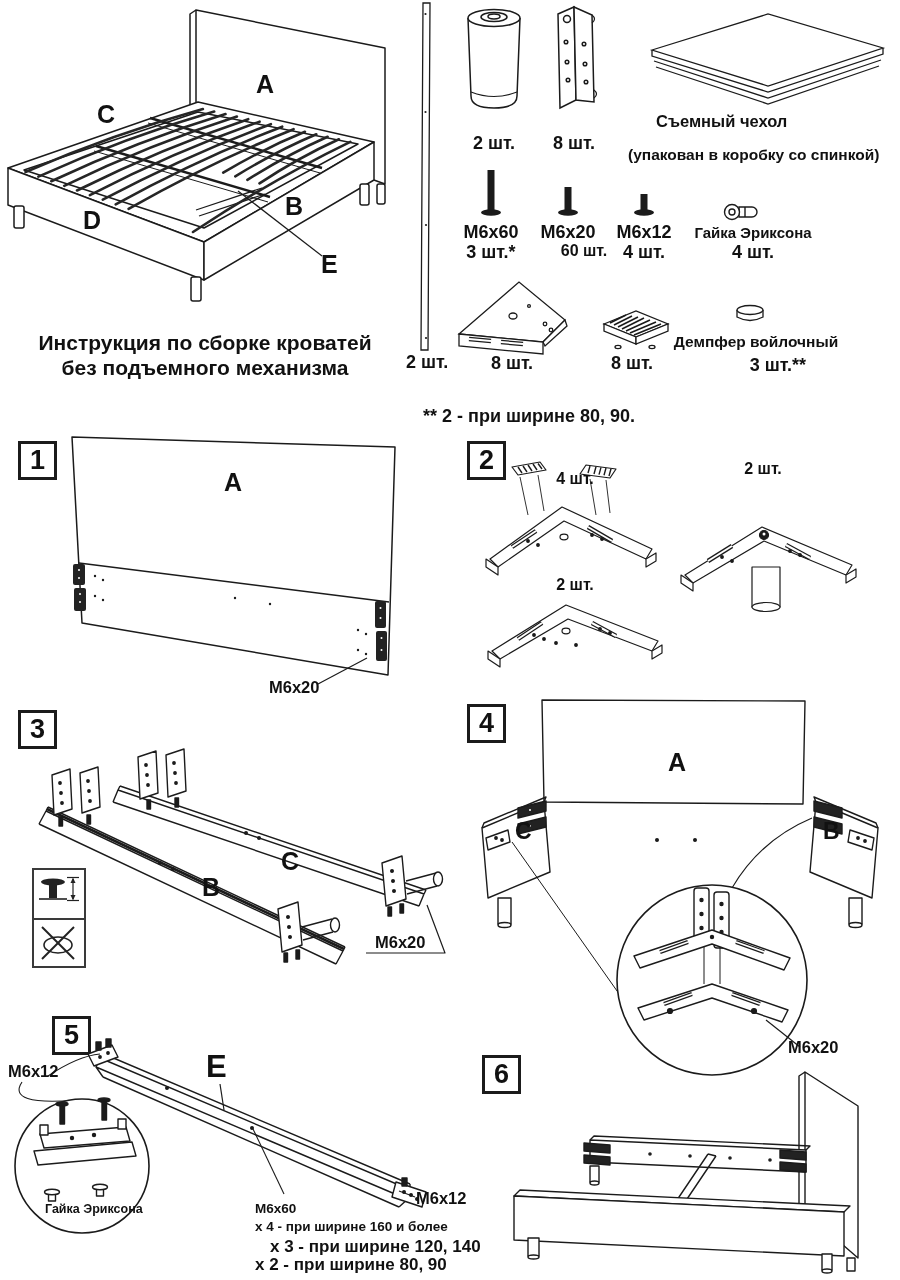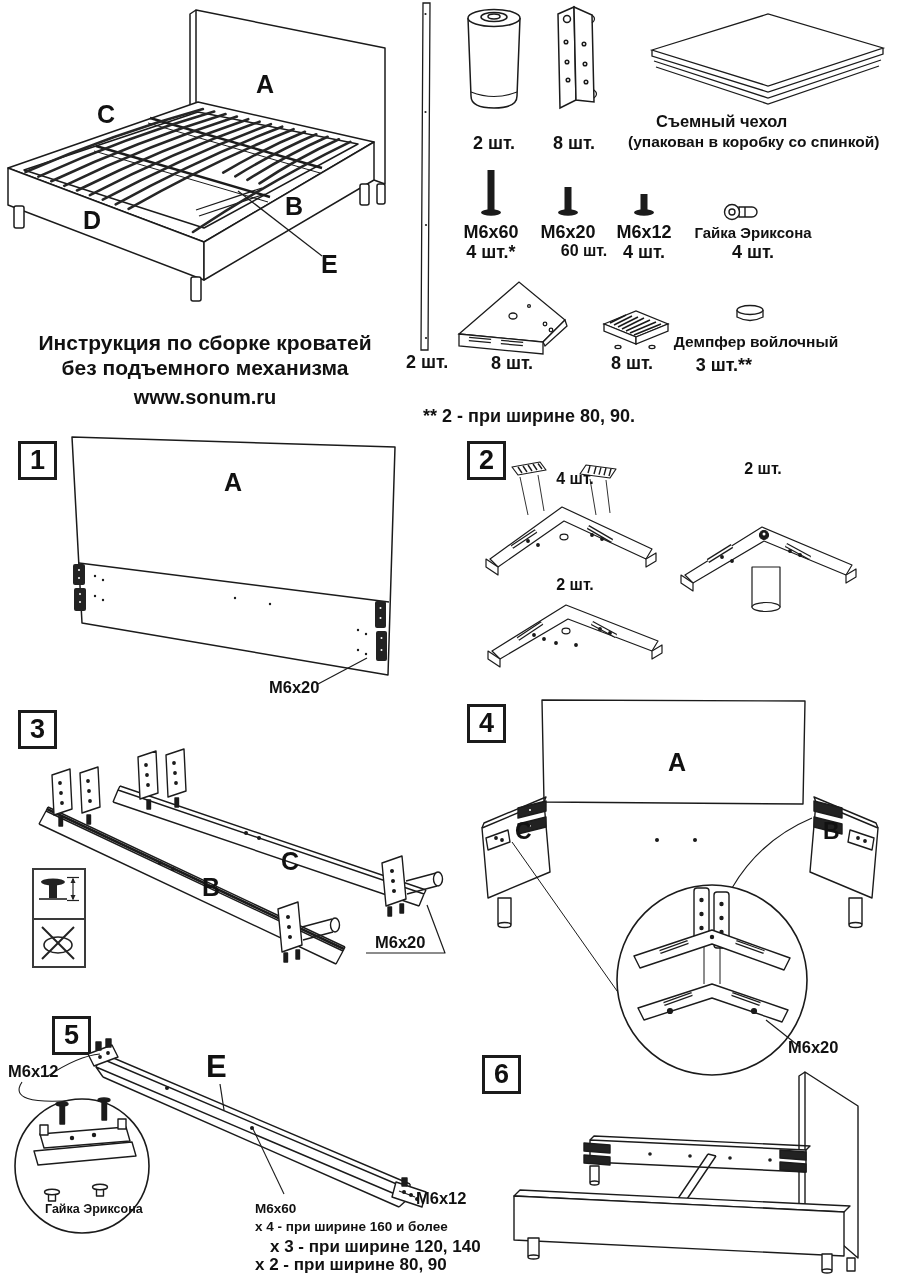--- a/index.html
+++ b/index.html
@@ -59,21 +59,20 @@
     <line x1="322" y1="256" x2="238" y2="191" stroke="#1b1b1b" stroke-width="1.2"></line>
   </svg>
   <span class="lbl" style="left:256px;top:71px;font-size:25px">A</span>
   <span class="lbl" style="left:97px;top:101px;font-size:25px">C</span>
   <span class="lbl" style="left:285px;top:193px;font-size:25px">B</span>
   <span class="lbl" style="left:83px;top:207px;font-size:25px">D</span>
   <span class="lbl" style="left:321px;top:251px;font-size:25px">E</span>
 
   <span class="lbl c" style="left:15px;top:332px;width:380px;font-size:21px">Инструкция по сборке кроватей</span>
   <span class="lbl c" style="left:15px;top:357px;width:380px;font-size:21px">без подъемного механизма</span>
-  <span class="lbl c" style="left:15px;top:387px;width:380px;font-size:20px">www.sonum.ru</span>
 
   <svg style="left:414px;top:0" width="30" height="360" viewBox="0 0 30 360">
     <g stroke="#1b1b1b" stroke-width="1.3" fill="#fff">
       <polygon points="9,3 16,3 14,350 7,350"></polygon>
       <circle cx="11.5" cy="14" r="1.1" fill="#1b1b1b" stroke="none"></circle>
       <circle cx="11.5" cy="112" r="1.1" fill="#1b1b1b" stroke="none"></circle>
       <circle cx="12" cy="225" r="1.1" fill="#1b1b1b" stroke="none"></circle>
       <circle cx="12" cy="338" r="1.1" fill="#1b1b1b" stroke="none"></circle>
     </g>
   </svg>
@@ -109,21 +108,21 @@
 
   <svg style="left:640px;top:8px" width="255" height="105" viewBox="0 0 255 105">
     <g stroke="#1b1b1b" stroke-width="1.3" fill="#fff">
       <polygon points="12,42 128,6 243,40 128,78"></polygon>
       <path d="M12,42 L12,48 L128,84 L243,46 L243,40" fill="none"></path>
       <path d="M14,53 L128,90 L241,52" fill="none"></path>
       <path d="M16,59 L128,96 L239,58" fill="none"></path>
     </g>
   </svg>
   <span class="lbl" style="left:656px;top:113px;font-size:16.5px">Съемный чехол</span>
-  <span class="lbl" style="left:628px;top:134px;font-size:15.5px">(упакован в коробку со спинкой)</span>
+  <span class="lbl" style="left:628px;top:147px;font-size:15.5px">(упакован в коробку со спинкой)</span>
 
   <svg style="left:455px;top:166px" width="380" height="56" viewBox="0 0 380 56">
     <g fill="#1b1b1b">
       <rect x="32.5" y="4" width="7" height="42"></rect>
         <ellipse cx="36" cy="46.5" rx="10" ry="3.2"></ellipse>
     </g>
     <g fill="#1b1b1b">
       <rect x="109.5" y="21" width="7" height="25"></rect>
         <ellipse cx="113" cy="46.5" rx="10" ry="3.2"></ellipse>
     </g>
@@ -132,21 +131,21 @@
         <ellipse cx="189" cy="46.5" rx="10" ry="3.2"></ellipse>
     </g>
     <g stroke="#1b1b1b" stroke-width="1.4" fill="#fff">
       <path d="M284,41 h13 a5,5 0 0 1 0,10 h-13 z"></path>
       <circle cx="277" cy="46" r="7.5"></circle>
       <circle cx="277" cy="46" r="3"></circle>
       <line x1="290" y1="41" x2="290" y2="51"></line>
     </g>
   </svg>
   <span class="lbl c" style="left:452px;top:223px;width:78px;font-size:18px">M6x60</span>
-  <span class="lbl c" style="left:452px;top:243px;width:78px;font-size:18px">4 шт.*</span>
+  <span class="lbl c" style="left:452px;top:243px;width:78px;font-size:18px">3 шт.*</span>
   <span class="lbl c" style="left:529px;top:223px;width:78px;font-size:18px">M6x20</span>
   <span class="lbl c" style="left:545px;top:243px;width:78px;font-size:16px">60 шт.</span>
   <span class="lbl c" style="left:605px;top:223px;width:78px;font-size:18px">M6x12</span>
   <span class="lbl c" style="left:605px;top:243px;width:78px;font-size:18px">4 шт.</span>
   <span class="lbl c" style="left:686px;top:225px;width:134px;font-size:15px">Гайка Эриксона</span>
   <span class="lbl c" style="left:686px;top:243px;width:134px;font-size:18px">4 шт.</span>
 
   <svg style="left:455px;top:276px" width="115" height="80" viewBox="0 0 115 80">
     <g stroke="#1b1b1b" stroke-width="1.3" fill="#fff">
       <polygon points="4,58 64,6 110,44 88,66"></polygon>
@@ -176,21 +175,21 @@
   </svg>
   <span class="lbl c" style="left:593px;top:354px;width:78px;font-size:18px">8 шт.</span>
 
   <svg style="left:730px;top:300px" width="40" height="30" viewBox="0 0 40 30">
     <g stroke="#1b1b1b" stroke-width="1.3" fill="#fff">
       <path d="M7,10 L7,17 Q20,24 33,17 L33,10"></path>
       <ellipse cx="20" cy="10" rx="13" ry="4.5"></ellipse>
     </g>
   </svg>
   <span class="lbl c" style="left:670px;top:334px;width:172px;font-size:15.5px">Демпфер войлочный</span>
-  <span class="lbl c" style="left:638px;top:356px;width:172px;font-size:18px">3 шт.**</span>
+  <span class="lbl c" style="left:692px;top:356px;width:172px;font-size:18px">3 шт.**</span>
 
   <span class="lbl" style="left:423px;top:407px;font-size:18px">** 2 - при ширине 80, 90.</span>
 
   <div class="stepnum" style="left:18px;top:441px">1</div>
   <svg style="left:60px;top:430px" width="360" height="275" viewBox="0 0 360 275">
     <g stroke="#1b1b1b" stroke-width="1.5" fill="#fff" stroke-linejoin="round">
       <polygon points="12,7 335,17 328,245 22,193"></polygon>
       <line x1="19" y1="133" x2="329" y2="172"></line>
     </g>
     <g fill="#222" stroke="none">

